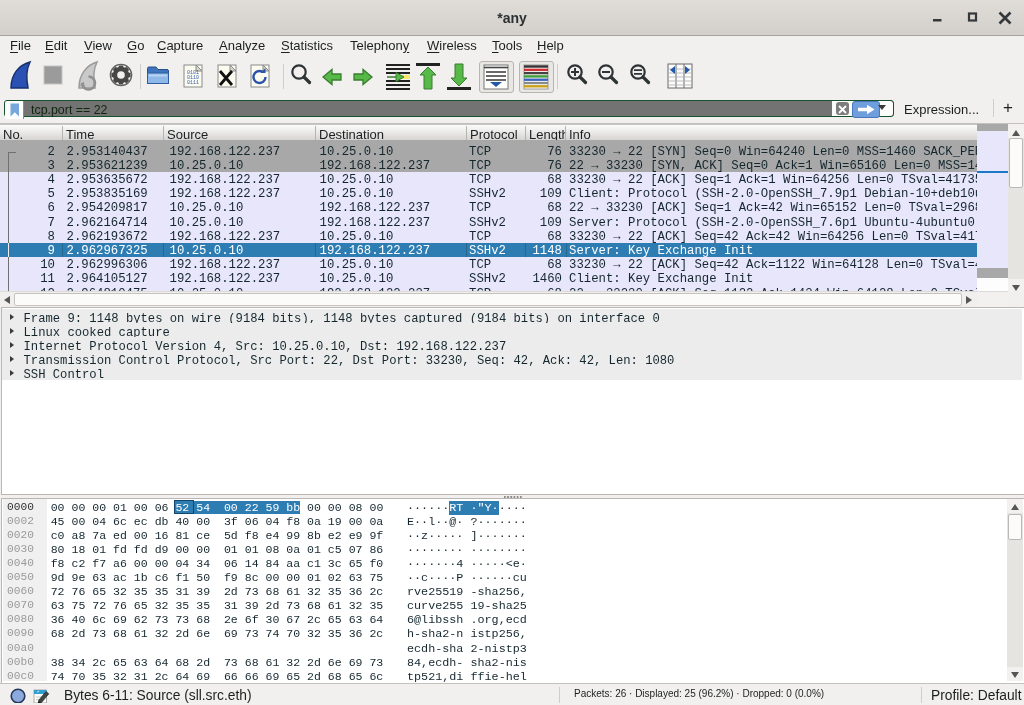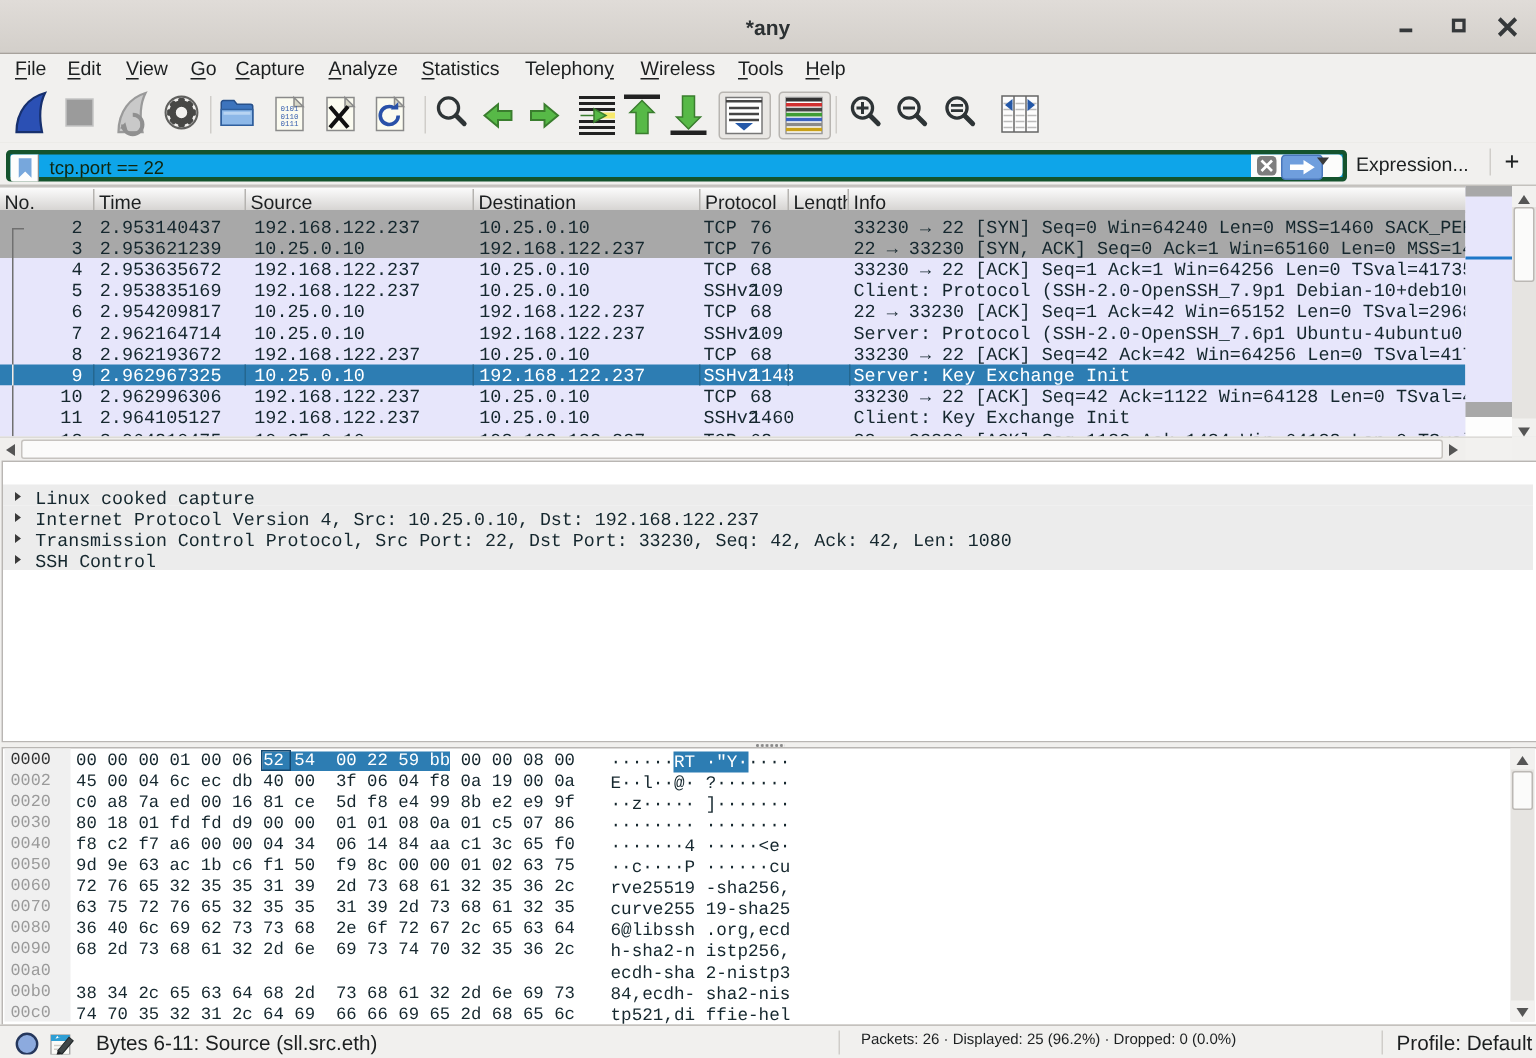--- a/index.html
+++ b/index.html
@@ -11,21 +11,21 @@
 
 #menu{left:0;top:36px;width:1024px;height:22px;background:#f1f0ee;font-size:13px;color:#1c1f20}
 #menu span{position:absolute;top:1.5px}
 #menu u{text-decoration:underline;text-underline-offset:2px}
 
 #tools{left:0;top:58px;width:1024px;height:37px;background:#f1f0ee;border-bottom:1px solid #dddbd8}
 .tsep{position:absolute;top:6px;width:1px;height:25px;background:#d0cdc9}
 .tbox{position:absolute;top:3px;width:33px;height:30px;background:#e9e7e4;border:1px solid #b8b5b1;border-radius:3px}
 
 #filter{left:0;top:95px;width:1024px;height:28px;background:#f1f0ee;border-bottom:1px solid #c4c1bd}
-#ffield{position:absolute;left:4px;top:5px;width:888px;height:15px;background:#0ea5e9;border:3px solid #14532d;border-radius:3px}
+#ffield{position:absolute;left:4px;top:5px;width:888px;height:15px;background:#737373;border:1px solid #14532d;border-radius:3px}
 #fright{position:absolute;left:827px;top:0;width:61px;height:15px;background:#fcfcfb;border-radius:0 3px 3px 0}
 #fbook{position:absolute;left:0px;top:0px;width:18px;height:18px;background:#fdfdfd;border-right:1px solid #8a8a8a;border-radius:2px 0 0 2px}
 #ftext{position:absolute;left:26px;top:1.5px;font-size:12.4px;color:#10260e}
 #fx{position:absolute;left:831px;top:1px;width:13px;height:13px;background:#7d7d7d;border-radius:3px}
 #fgo{position:absolute;left:847px;top:0px;width:26px;height:15px;background:#6f9edd;border:1px solid #4a77bb;border-radius:3px}
 #fdrop{position:absolute;left:878px;top:10px;width:0;height:0;border:4px solid transparent;border-top:5px solid #3a3a3a}
 #fexpr{position:absolute;left:904px;top:7px;font-size:13px;color:#1c1f20}
 #fplus{position:absolute;left:1003px;top:3px;font-size:17px;color:#1c1f20;font-weight:400}
 
 #phdr{left:0;top:124px;width:977px;height:16px;background:linear-gradient(#fcfcfc,#d4d2d0);border-bottom:1px solid #9f9d9a;border-top:1px solid #c6c4c1;font-size:13px;color:#1c1f20}
@@ -34,21 +34,21 @@
 
 #plist{left:0;top:140px;width:977px;height:151px;background:#e7e6fb;overflow:hidden;
  font-family:"Liberation Mono",monospace;font-size:12.3px;color:#15272e}
 .prow{position:absolute;left:0;width:977px;height:14.2px;white-space:pre}
 .prow span{position:absolute;top:1px}
 .rg{background:#a8a8a8}
 .rl{background:#e7e6fb}
 .rs{background:#2d7db3;color:#fff}
 .cno{left:0;width:55px;text-align:right}
 .ctime{left:66.5px}.csrc{left:169.5px}.cdst{left:319.5px}.cpro{left:469px}
-.clen{left:500px;width:62px;text-align:left}.cinfo{left:569px}
+.clen{left:500px;width:62px;text-align:right}.cinfo{left:569px}
 
 #minimap{left:977px;top:124px;width:31px;height:167px;background:#e7e6fb}
 #pvscroll{left:1008px;top:124px;width:16px;height:167px;background:#e6e4e1}
 #phscroll{left:0;top:291px;width:1008px;height:15px;background:#f0efed;border-top:1px solid #dddbd8}
 .sarrow{position:absolute;width:0;height:0}
 
 #details{left:1px;top:307px;width:1022px;height:186px;background:#fff;border:1px solid #b9b6b3;
  font-family:"Liberation Mono",monospace;font-size:12.2px;color:#15272e}
 .drow{position:absolute;left:0;width:1020px;height:14.2px;background:#ececec;white-space:pre}
 .tri{position:absolute;left:8px;top:4.5px;width:0;height:0;border-left:4.2px solid #3a3a3a;border-top:3.6px solid transparent;border-bottom:3.6px solid transparent}
@@ -319,20 +319,21 @@
  <div class="abs" style="left:0;top:155px;width:16px;height:12px;background:#f2f1ef"></div>
  <div class="sarrow" style="left:4px;top:161px;border-left:4px solid transparent;border-right:4px solid transparent;border-top:6px solid #555"></div>
 </div>
 <div class="abs" id="phscroll">
  <div class="sarrow" style="left:4px;top:4px;border-top:4px solid transparent;border-bottom:4px solid transparent;border-right:6px solid #555"></div>
  <div class="abs" style="left:14px;top:1px;width:948px;height:13px;background:#fbfbfa;border:1px solid #c6c3bf;border-radius:2px;box-sizing:border-box"></div>
  <div class="sarrow" style="left:966px;top:4px;border-top:4px solid transparent;border-bottom:4px solid transparent;border-left:6px solid #555"></div>
  <div class="abs" style="left:977px;top:0;width:31px;height:15px;background:#f2f1ef"></div>
 </div>
 <div class="abs" id="details">
+    <div class="drow" style="top:1px"><span class="tri"></span><span class="dtxt">Frame 9: 1148 bytes on wire (9184 bits), 1148 bytes captured (9184 bits) on interface 0</span></div>
     <div class="drow" style="top:15.2px"><span class="tri"></span><span class="dtxt">Linux cooked capture</span></div>
     <div class="drow" style="top:29.4px"><span class="tri"></span><span class="dtxt">Internet Protocol Version 4, Src: 10.25.0.10, Dst: 192.168.122.237</span></div>
     <div class="drow" style="top:43.599999999999994px"><span class="tri"></span><span class="dtxt">Transmission Control Protocol, Src Port: 22, Dst Port: 33230, Seq: 42, Ack: 42, Len: 1080</span></div>
     <div class="drow" style="top:57.8px"><span class="tri"></span><span class="dtxt">SSH Control</span></div>
   </div>
 <div class="abs" id="split1">
  <div class="abs" style="left:504px;top:1px;width:19px;height:2px;background:radial-gradient(circle 1px at 1px 1px,#8a8a8a .8px,transparent 1.2px) 0 0/3.2px 2px repeat-x"></div>
 </div>
 <div class="abs" id="hex">
     <div id="hexoffbg"></div>
@@ -354,21 +355,21 @@
     <div class="hrow hoff" style="top:72.25px"><span>0050</span></div>
     <div class="hrow hhex" style="top:72.25px">9d 9e 63 ac 1b c6 f1 50  f9 8c 00 00 01 02 63 75</div>
     <div class="hrow hasc" style="top:72.25px">··c····P ······cu</div>
     <div class="hrow hoff" style="top:86.30000000000001px"><span>0060</span></div>
     <div class="hrow hhex" style="top:86.30000000000001px">72 76 65 32 35 35 31 39  2d 73 68 61 32 35 36 2c</div>
     <div class="hrow hasc" style="top:86.30000000000001px">rve25519 -sha256,</div>
     <div class="hrow hoff" style="top:100.35000000000001px"><span>0070</span></div>
     <div class="hrow hhex" style="top:100.35000000000001px">63 75 72 76 65 32 35 35  31 39 2d 73 68 61 32 35</div>
     <div class="hrow hasc" style="top:100.35000000000001px">curve255 19-sha25</div>
     <div class="hrow hoff" style="top:114.4px"><span>0080</span></div>
-    <div class="hrow hhex" style="top:114.4px">36 40 6c 69 62 73 73 68  2e 6f 72 67 2c 65 63 64</div>
+    <div class="hrow hhex" style="top:114.4px">36 40 6c 69 62 73 73 68  2e 6f 30 67 2c 65 63 64</div>
     <div class="hrow hasc" style="top:114.4px">6@libssh .org,ecd</div>
     <div class="hrow hoff" style="top:128.45px"><span>0090</span></div>
     <div class="hrow hhex" style="top:128.45px">68 2d 73 68 61 32 2d 6e  69 73 74 70 32 35 36 2c</div>
     <div class="hrow hasc" style="top:128.45px">h-sha2-n istp256,</div>
     <div class="hrow hoff" style="top:142.5px"><span>00a0</span></div>
     <div class="hrow hasc" style="top:142.5px">ecdh-sha 2-nistp3</div>
     <div class="hrow hoff" style="top:156.55px"><span>00b0</span></div>
     <div class="hrow hhex" style="top:156.55px">38 34 2c 65 63 64 68 2d  73 68 61 32 2d 6e 69 73</div>
     <div class="hrow hasc" style="top:156.55px">84,ecdh- sha2-nis</div>
     <div class="hrow hoff" style="top:170.60000000000002px"><span>00c0</span></div>

